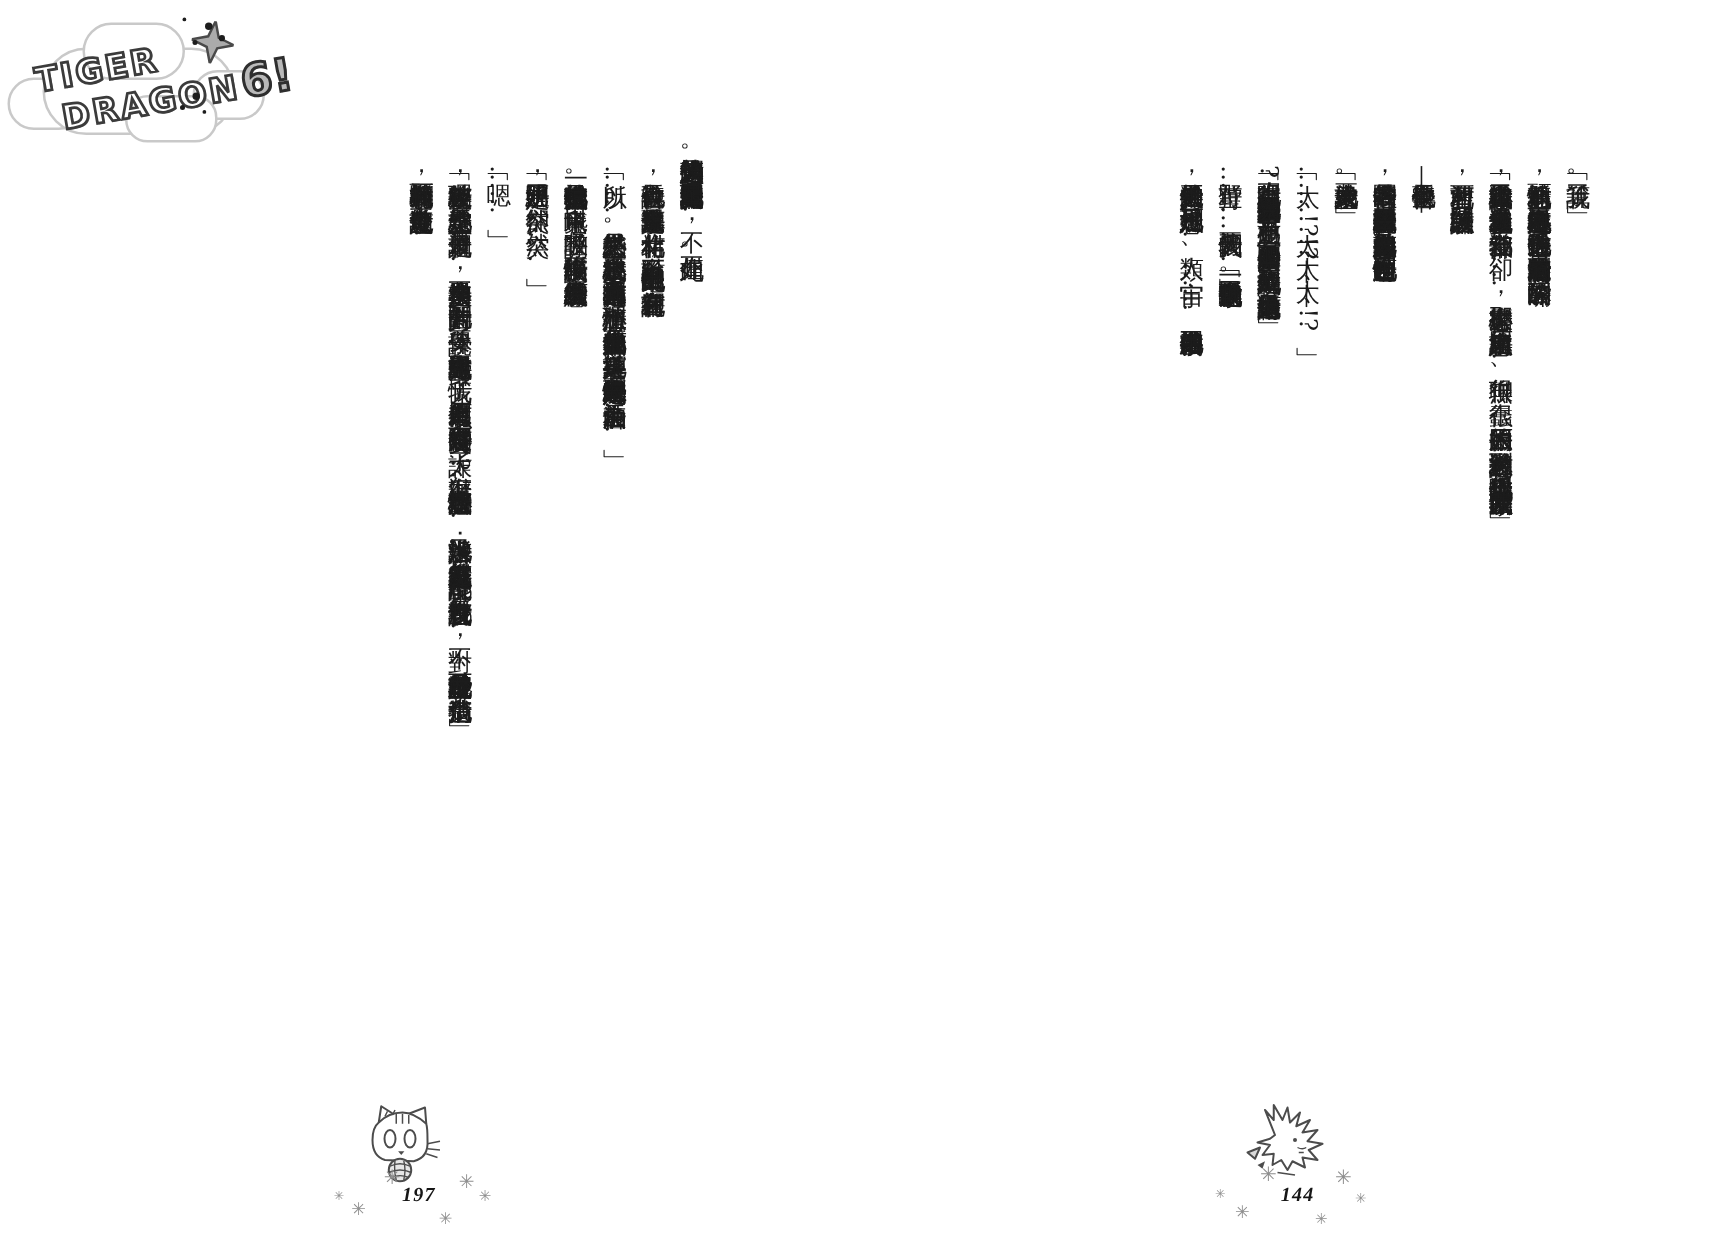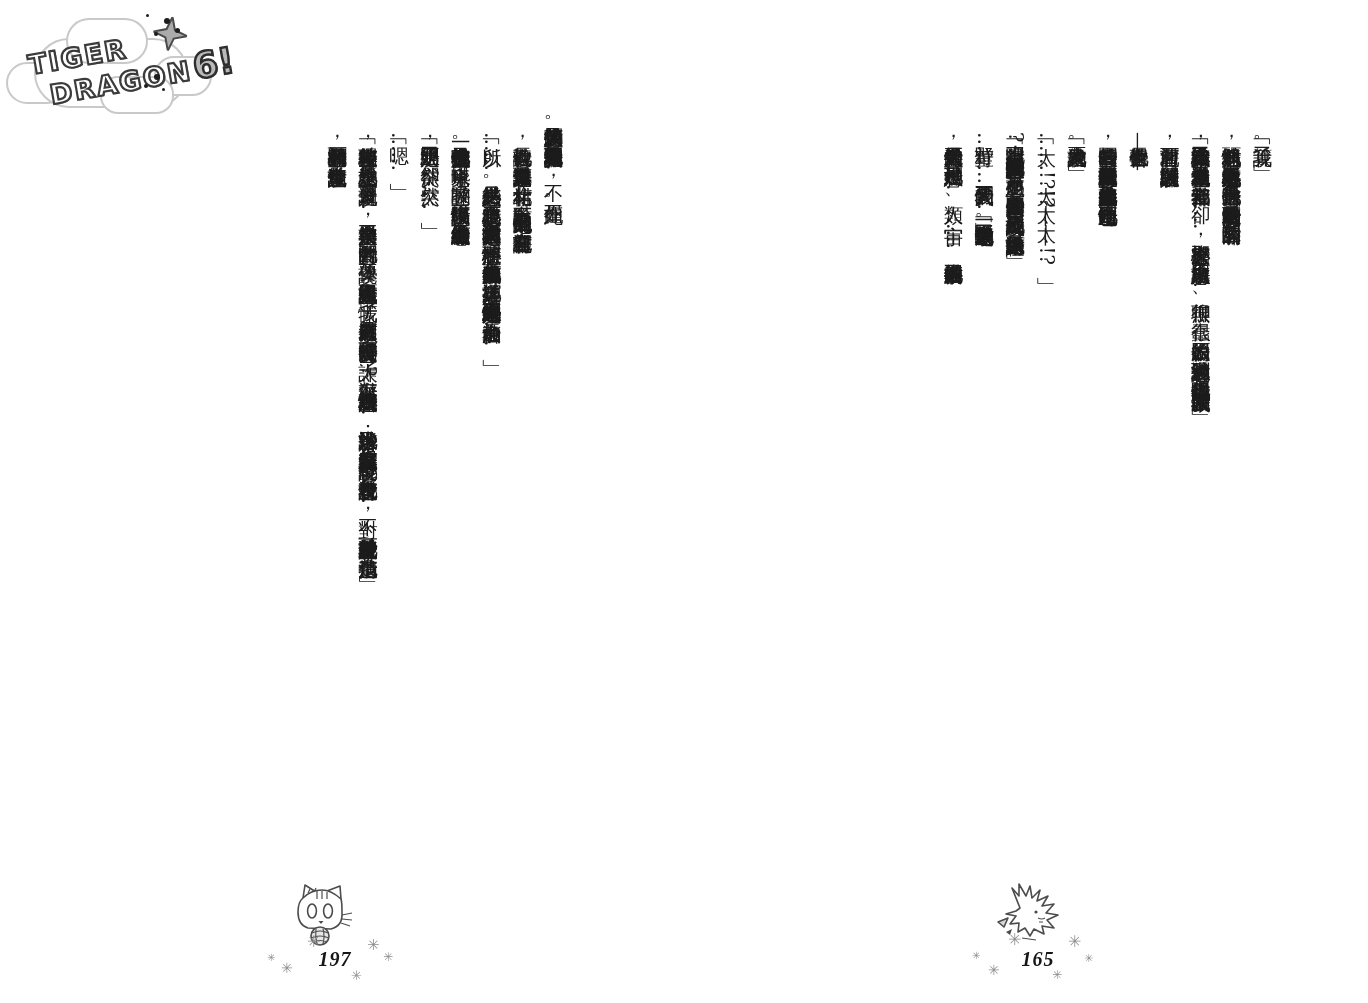--- a/index.html
+++ b/index.html
@@ -43,21 +43,21 @@
   .ink-dot{position:absolute;background:#1d1d1d;border-radius:50%;}
 
   
   .footer{position:absolute;width:160px;height:120px;}
   #footer-left{left:255px;top:880px;}
   #footer-right{left:958px;top:880px;}
   .mascot{position:absolute;left:34px;top:2px;}
   .pagenum{
     position:absolute;left:48px;top:68px;width:64px;text-align:center;
     font-family:"Liberation Serif","DejaVu Serif",serif;font-style:italic;
-    font-weight:bold;font-size:20px;color:#161616;letter-spacing:1px;
+    font-weight:bold;font-size:16px;color:#161616;letter-spacing:1px;
   }
   .spark{position:absolute;color:#8f8f8f;font-family:"DejaVu Sans",sans-serif;}
 </style>
 </head>
 <body>
 
 <div id="logo">
   <div class="cloud c3"></div>
   <div class="cloud c1"></div>
   <div class="cloud c2"></div>
@@ -132,20 +132,20 @@
   <span class="mascot">
     <svg width="72" height="66" viewBox="0 0 72 66" fill="none" stroke="#4c4c4c" stroke-width="1.6" stroke-linejoin="round">
       <path d="M28 26 L20 6 L27 14 L27 2 L34 14 L38 4 L40 16 L48 8 L45 19 L56 14 L50 24 L62 22 L54 31 L66 33 L55 38 L62 46 L50 44 L52 52 L42 47 L38 54 L33 46 L26 50 L27 41 L18 42 L24 34 L14 32 L24 29 Z" fill="#fff"></path>
       <circle cx="44" cy="30" r="1.6" fill="#4c4c4c" stroke="none"></circle>
       <path d="M46 36 Q50 38 53 36 M47 40 L51 40" stroke-width="1.1"></path>
       <path d="M6 40 L16 36 L12 45 Z" fill="#d9d9d9"></path>
       <path d="M14 50 L20 47 L18 53 Z" fill="#4c4c4c" stroke="none"></path>
       <path d="M30 56 L44 58" stroke-width="1.2"></path>
     </svg>
   </span>
-  <span class="pagenum">165</span>
+  <span class="pagenum">144</span>
   <span class="spark" style="left:50px;top:50px;font-size:16px">✳</span>
   <span class="spark" style="left:14px;top:70px;font-size:10px">✳</span>
   <span class="spark" style="left:30px;top:82px;font-size:14px">✳</span>
   <span class="spark" style="left:110px;top:52px;font-size:16px">✳</span>
   <span class="spark" style="left:126px;top:72px;font-size:11px">✳</span>
   <span class="spark" style="left:94px;top:88px;font-size:12px">✳</span>
 </div>
 
 </body></html>

